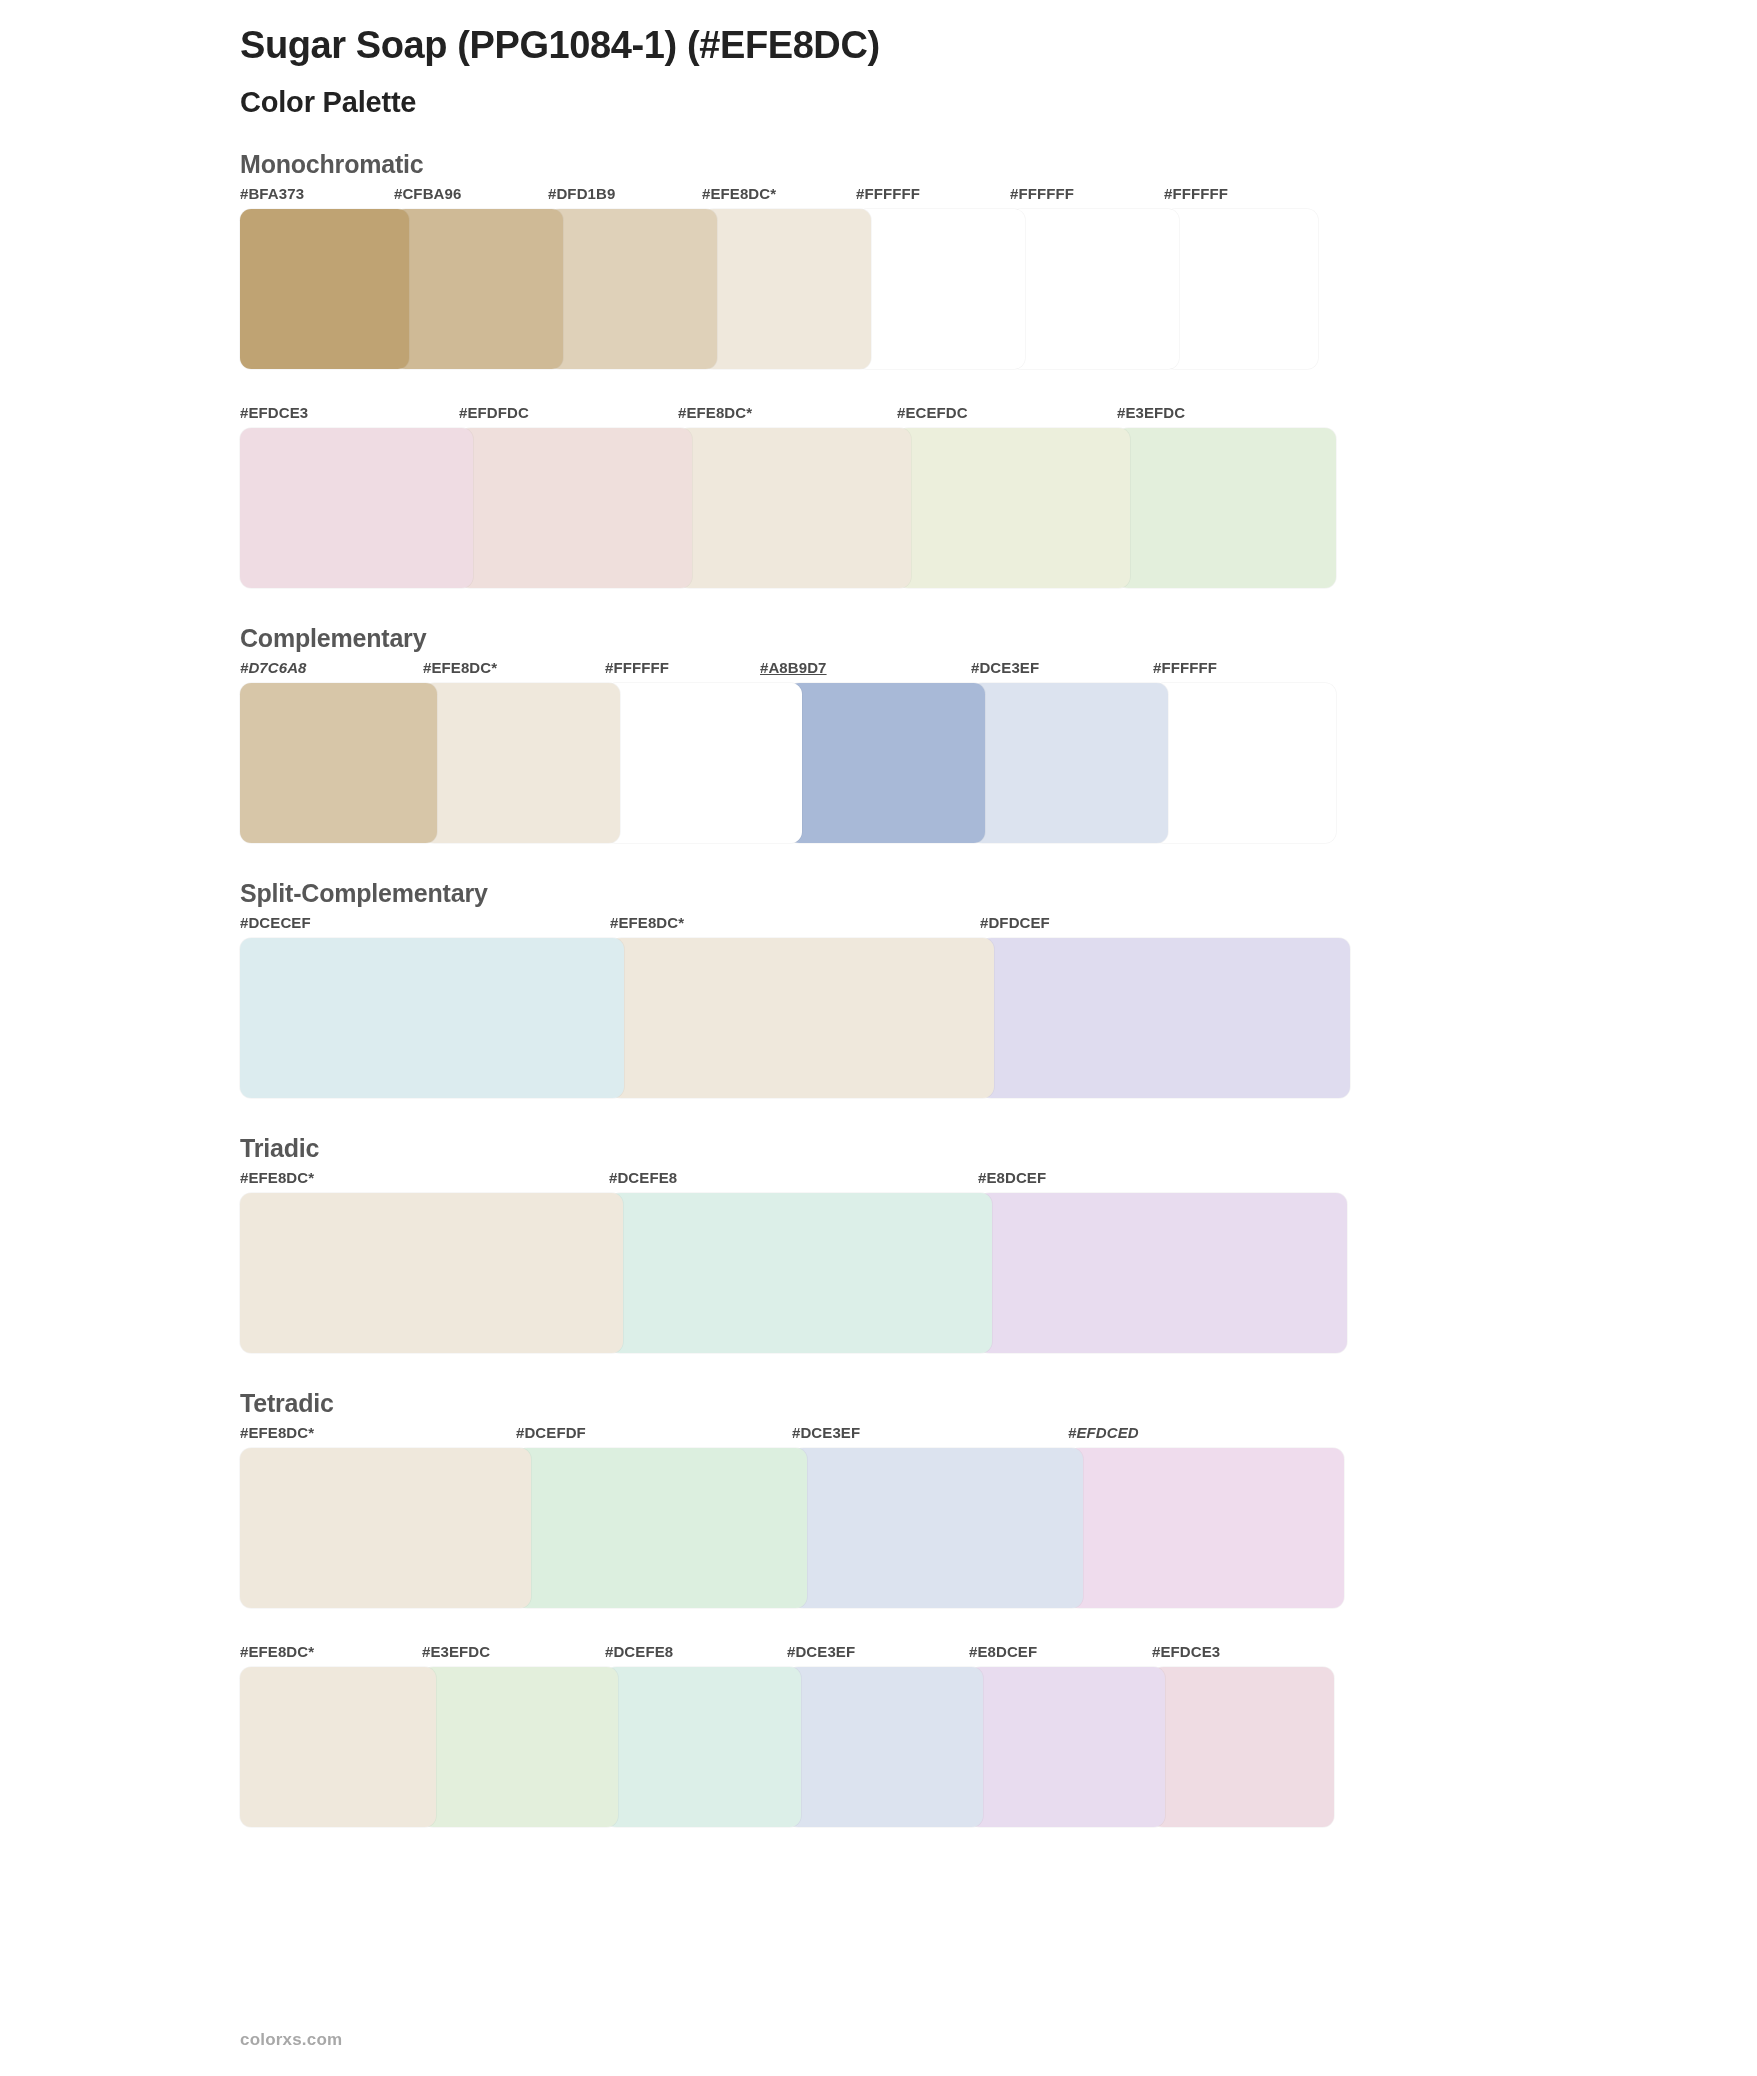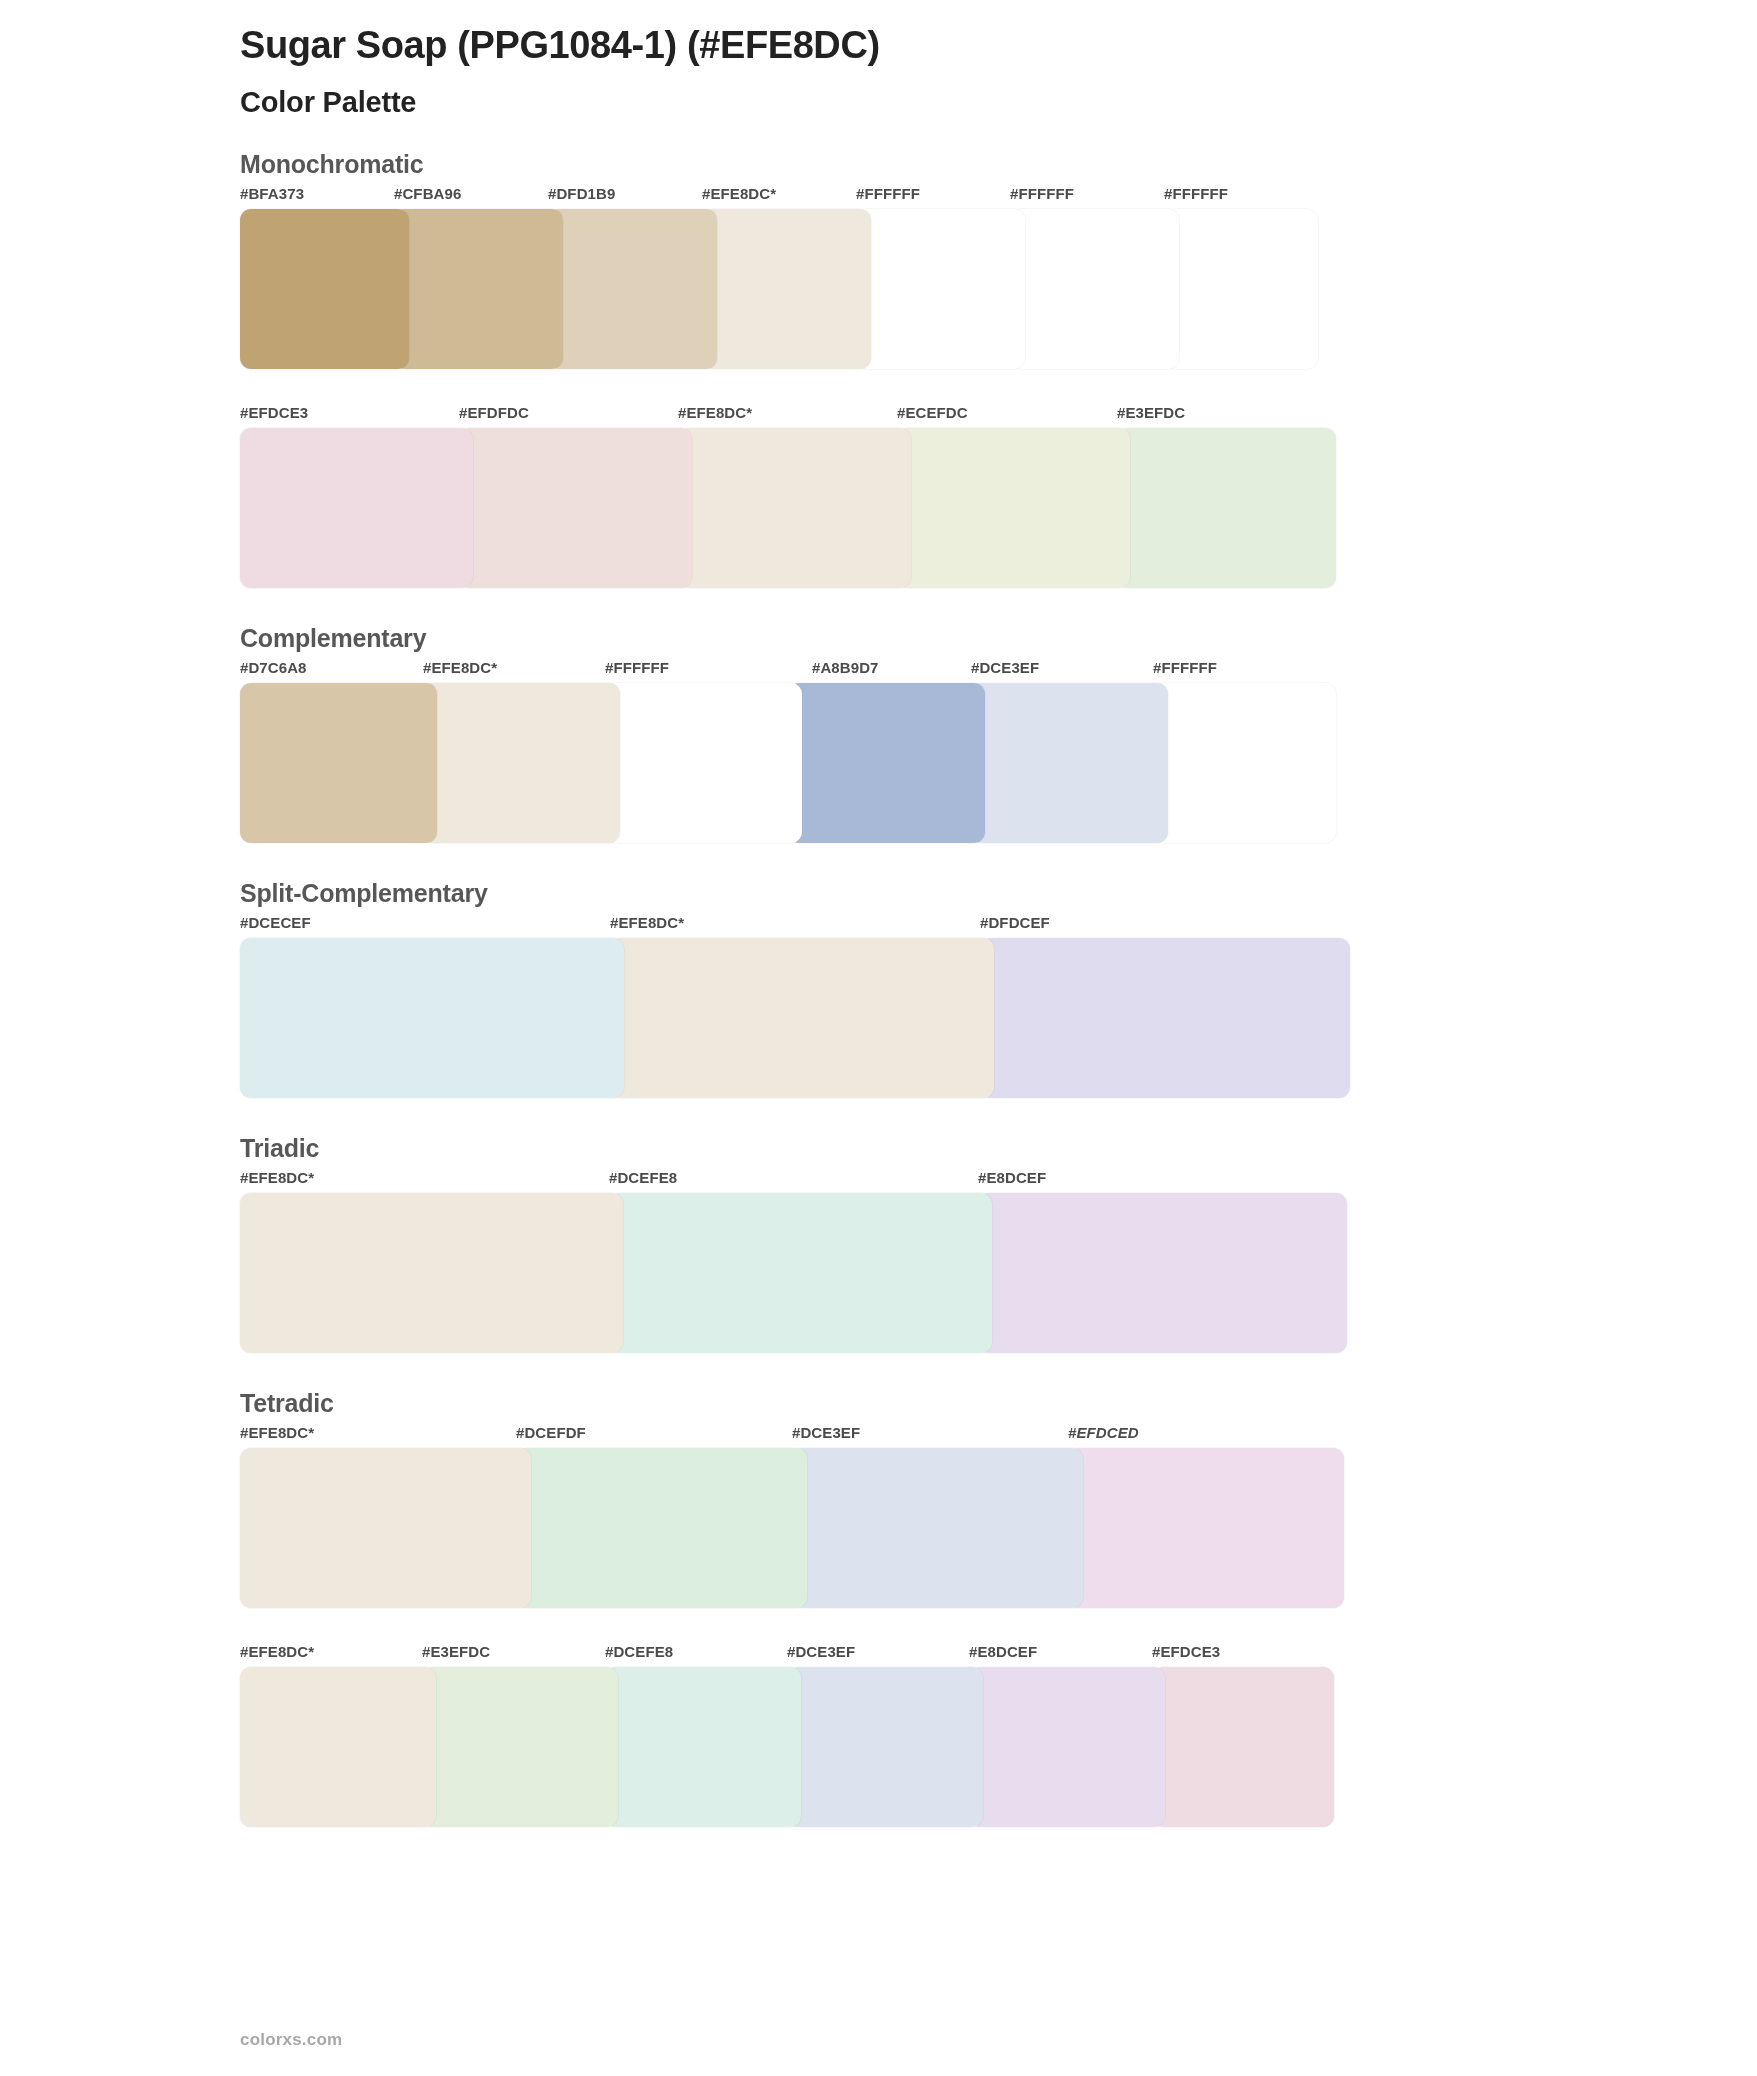--- a/index.html
+++ b/index.html
@@ -141,24 +141,24 @@
             <div class="swatch" title="#EFE8DC*" style="left: 438px; width: 233px; height: 160px; background: rgb(239, 232, 220); z-index: 3;"></div>
             <div class="swatch" title="#ECEFDC" style="left: 657px; width: 233px; height: 160px; background: rgb(236, 239, 220); z-index: 2;"></div>
             <div class="swatch" title="#E3EFDC" style="left: 877px; width: 219px; height: 160px; background: rgb(227, 239, 220); z-index: 1;"></div>
           </div>
         </div>
       </div>
       <div class="section" style="margin-bottom: 35px;">
         <div class="section-title">Complementary</div>
         <div class="swatch-row">
           <div class="labels">
-            <div class="label" style="left: 0px;">#D7C6A8</div>
+            <div class="label" style="left: 0px; font-style: italic;">#D7C6A8</div>
             <div class="label" style="left: 183px;">#EFE8DC*</div>
             <div class="label" style="left: 365px;">#FFFFFF</div>
-            <div class="label" style="left: 572px;">#A8B9D7</div>
+            <div class="label" style="left: 520px; text-decoration: underline;">#A8B9D7</div>
             <div class="label" style="left: 731px;">#DCE3EF</div>
             <div class="label" style="left: 913px;">#FFFFFF</div>
           </div>
           <div class="swatches" style="height: 160px;">
             <div class="swatch" title="#D7C6A8" style="left: 0px; width: 197px; height: 160px; background: rgb(215, 198, 168); z-index: 6;"></div>
             <div class="swatch" title="#EFE8DC*" style="left: 183px; width: 197px; height: 160px; background: rgb(239, 232, 220); z-index: 5;"></div>
             <div class="swatch" title="#FFFFFF" style="left: 365px; width: 197px; height: 160px; background: rgb(255, 255, 255); z-index: 4;"></div>
             <div class="swatch" title="#A8B9D7" style="left: 548px; width: 197px; height: 160px; background: rgb(168, 185, 215); z-index: 3;"></div>
             <div class="swatch" title="#DCE3EF" style="left: 731px; width: 197px; height: 160px; background: rgb(220, 227, 239); z-index: 2;"></div>
             <div class="swatch" title="#FFFFFF" style="left: 913px; width: 183px; height: 160px; background: rgb(255, 255, 255); z-index: 1;"></div>

